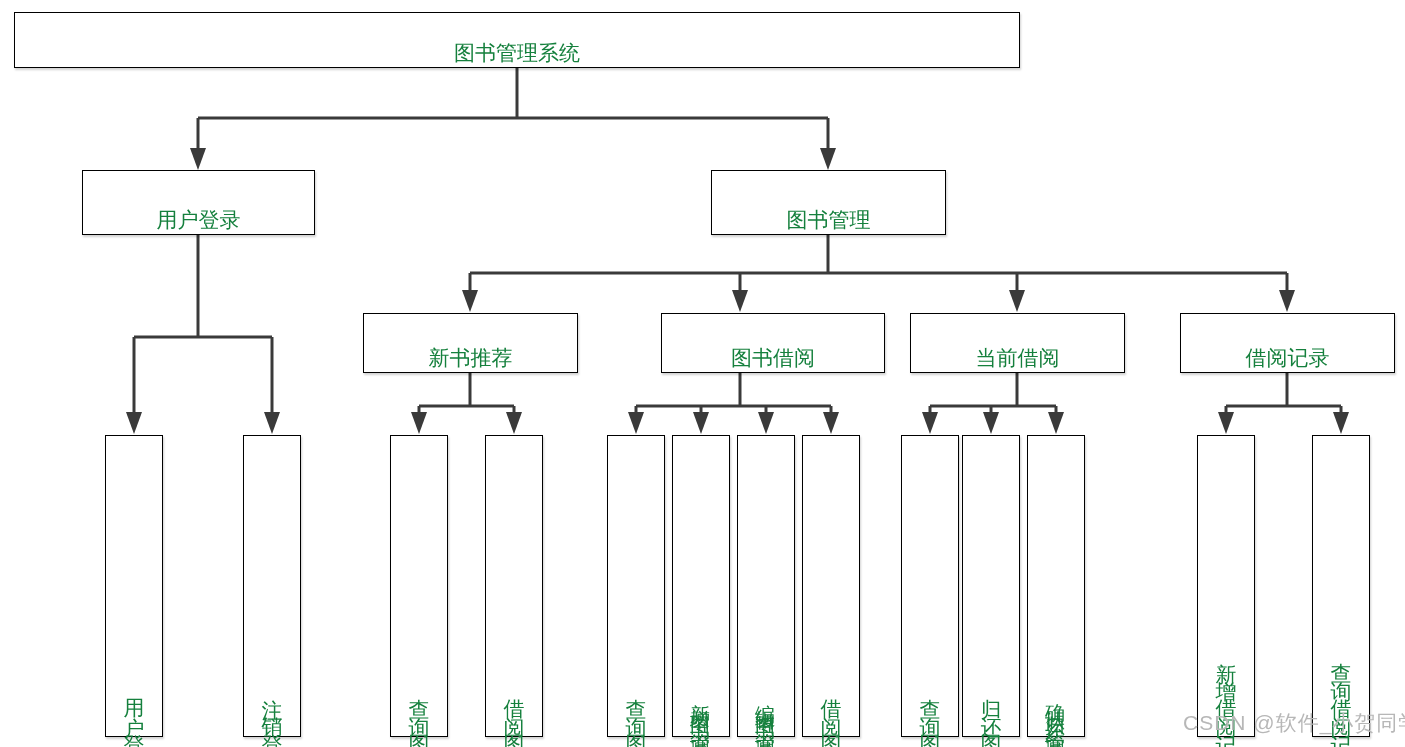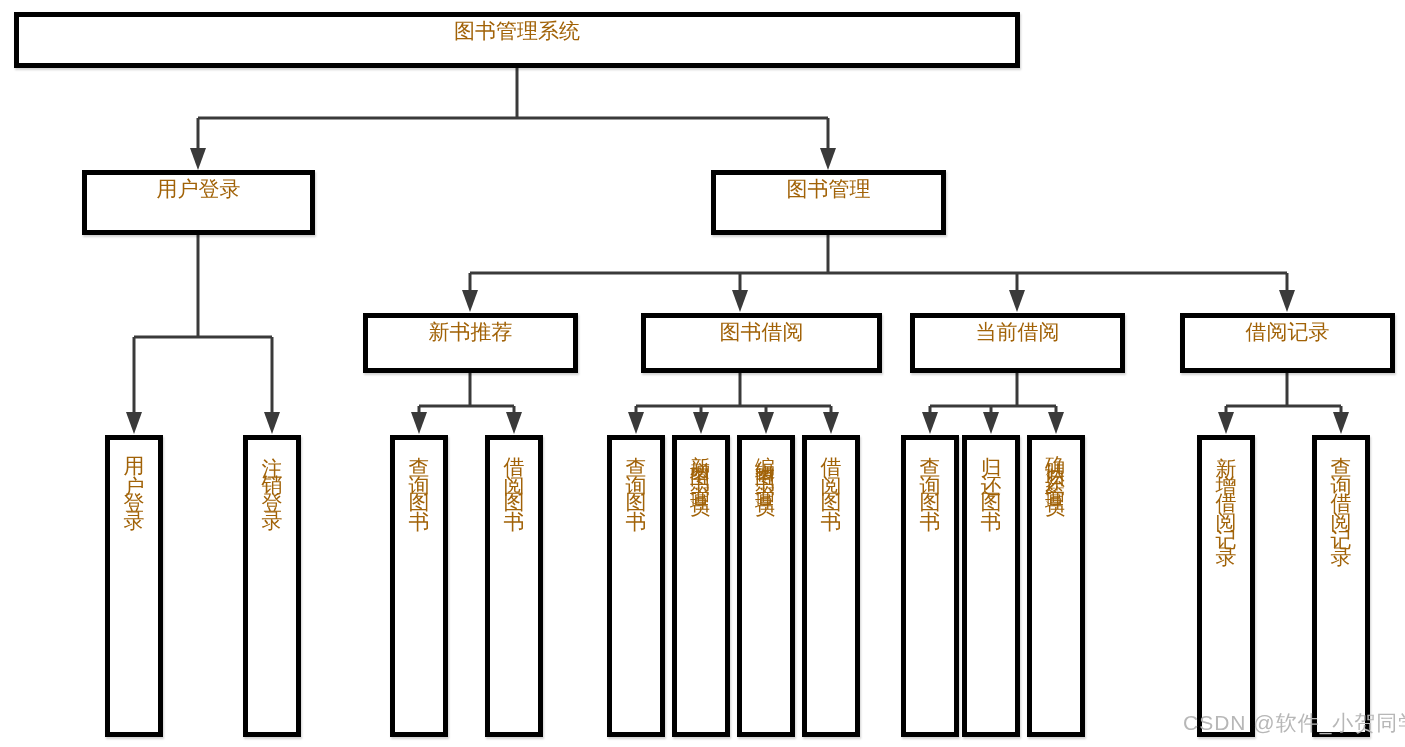--- a/index.html
+++ b/index.html
@@ -3,22 +3,22 @@
 <meta charset="utf-8">
 <style>
   html,body{margin:0;padding:0;background:#fff;}
   .stage{
     position:relative;width:1405px;height:747px;background:#ffffff;
     font-family:"Liberation Sans","DejaVu Sans",sans-serif;overflow:hidden;
   }
   svg.wires{position:absolute;left:0;top:0;z-index:0;}
   .node{
     position:absolute;box-sizing:border-box;background:#ffffff;
-    border:5px solid #000000;display:flex;align-items:flex-start;justify-content:center;
-    color:#a16207;z-index:1;box-shadow:1px 2px 2px rgba(0,0,0,0.18);
+    border:1px solid #000000;display:flex;align-items:flex-end;justify-content:center;
+    color:#15803d;z-index:1;box-shadow:1px 2px 2px rgba(0,0,0,0.18);
   }
   .node span{white-space:nowrap;}
   .h span{font-size:21px;}
   .v span{
     writing-mode:vertical-rl;text-orientation:mixed;
     font-size:21px;letter-spacing:18px;margin-bottom:-18px;
   }
   .v.long span{font-size:20px;letter-spacing:6px;margin-bottom:-6px;}
   .watermark{
     position:absolute;left:1183px;top:709px;z-index:5;
@@ -113,21 +113,21 @@
   <div class="node h" style="left:82px;top:170px;width:233px;height:65px">
     <span>用户登录</span>
   </div>
   <div class="node h" style="left:363px;top:313px;width:215px;height:60px">
     <span>新书推荐</span>
   </div>
 
   <div class="node h" style="left:711px;top:170px;width:235px;height:65px">
     <span>图书管理</span>
   </div>
-  <div class="node h" style="left:641px;top:313px;width:241px;height:60px">
+  <div class="node h" style="left:661px;top:313px;width:224px;height:60px">
     <span>图书借阅</span>
   </div>
   <div class="node h" style="left:910px;top:313px;width:215px;height:60px">
     <span>当前借阅</span>
   </div>
   <div class="node h" style="left:1180px;top:313px;width:215px;height:60px">
     <span>借阅记录</span>
   </div>
 
   <div class="node v" style="left:105px;top:435px;width:58px;height:302px">

